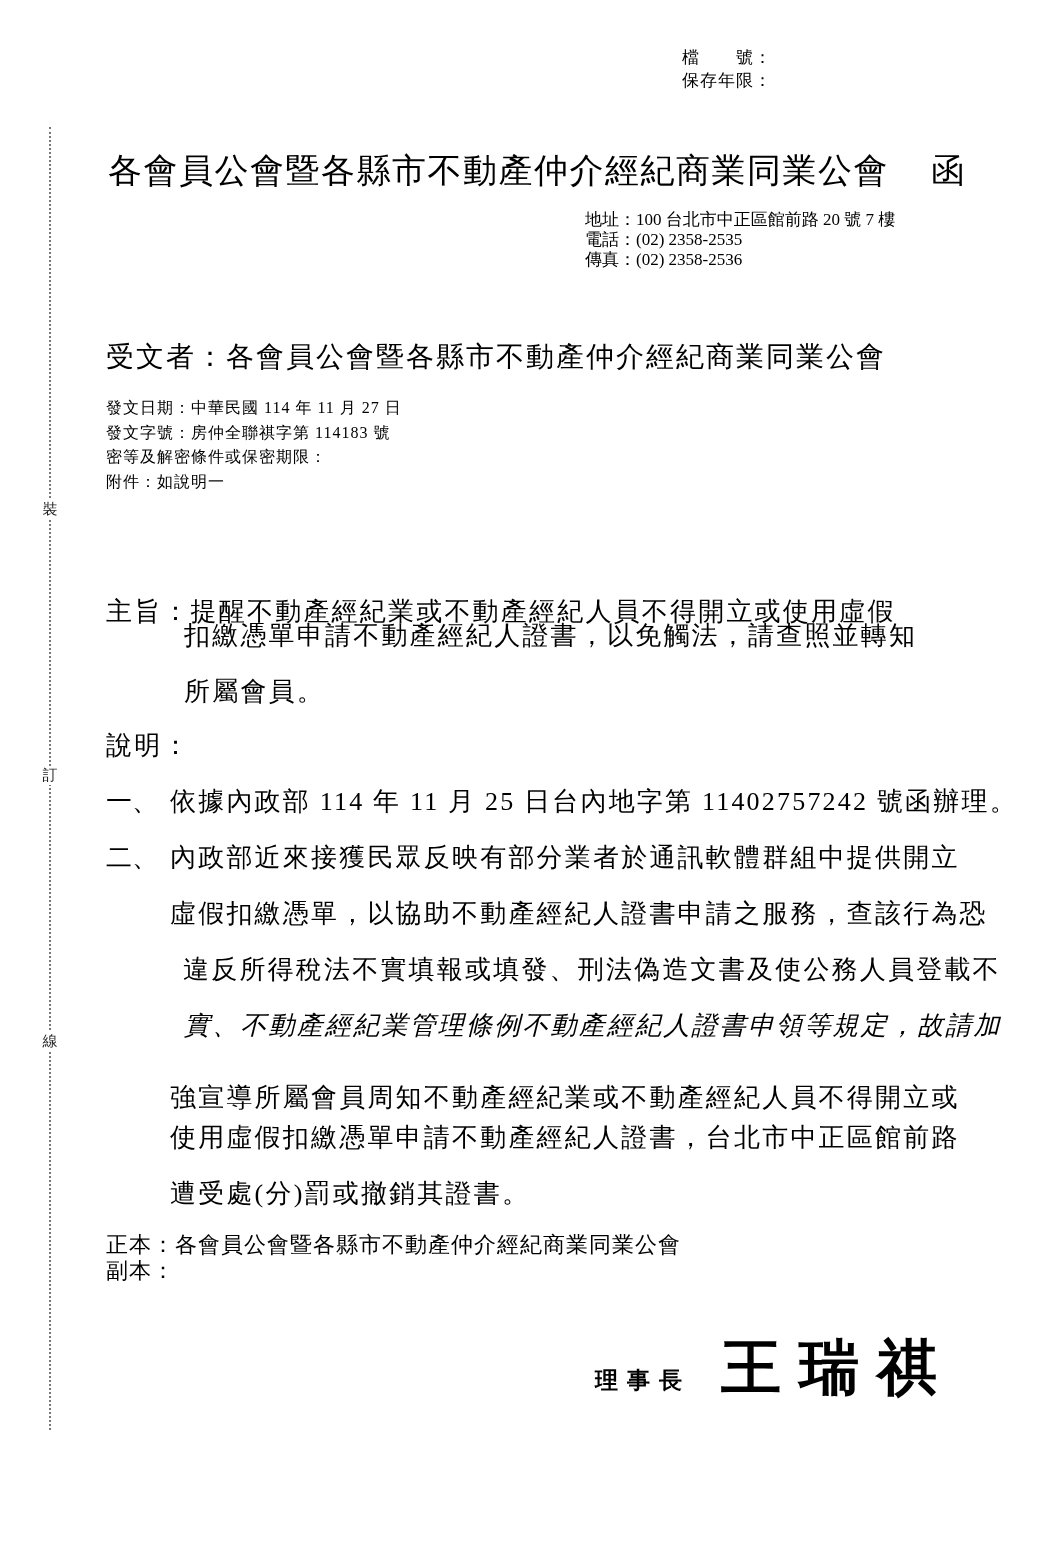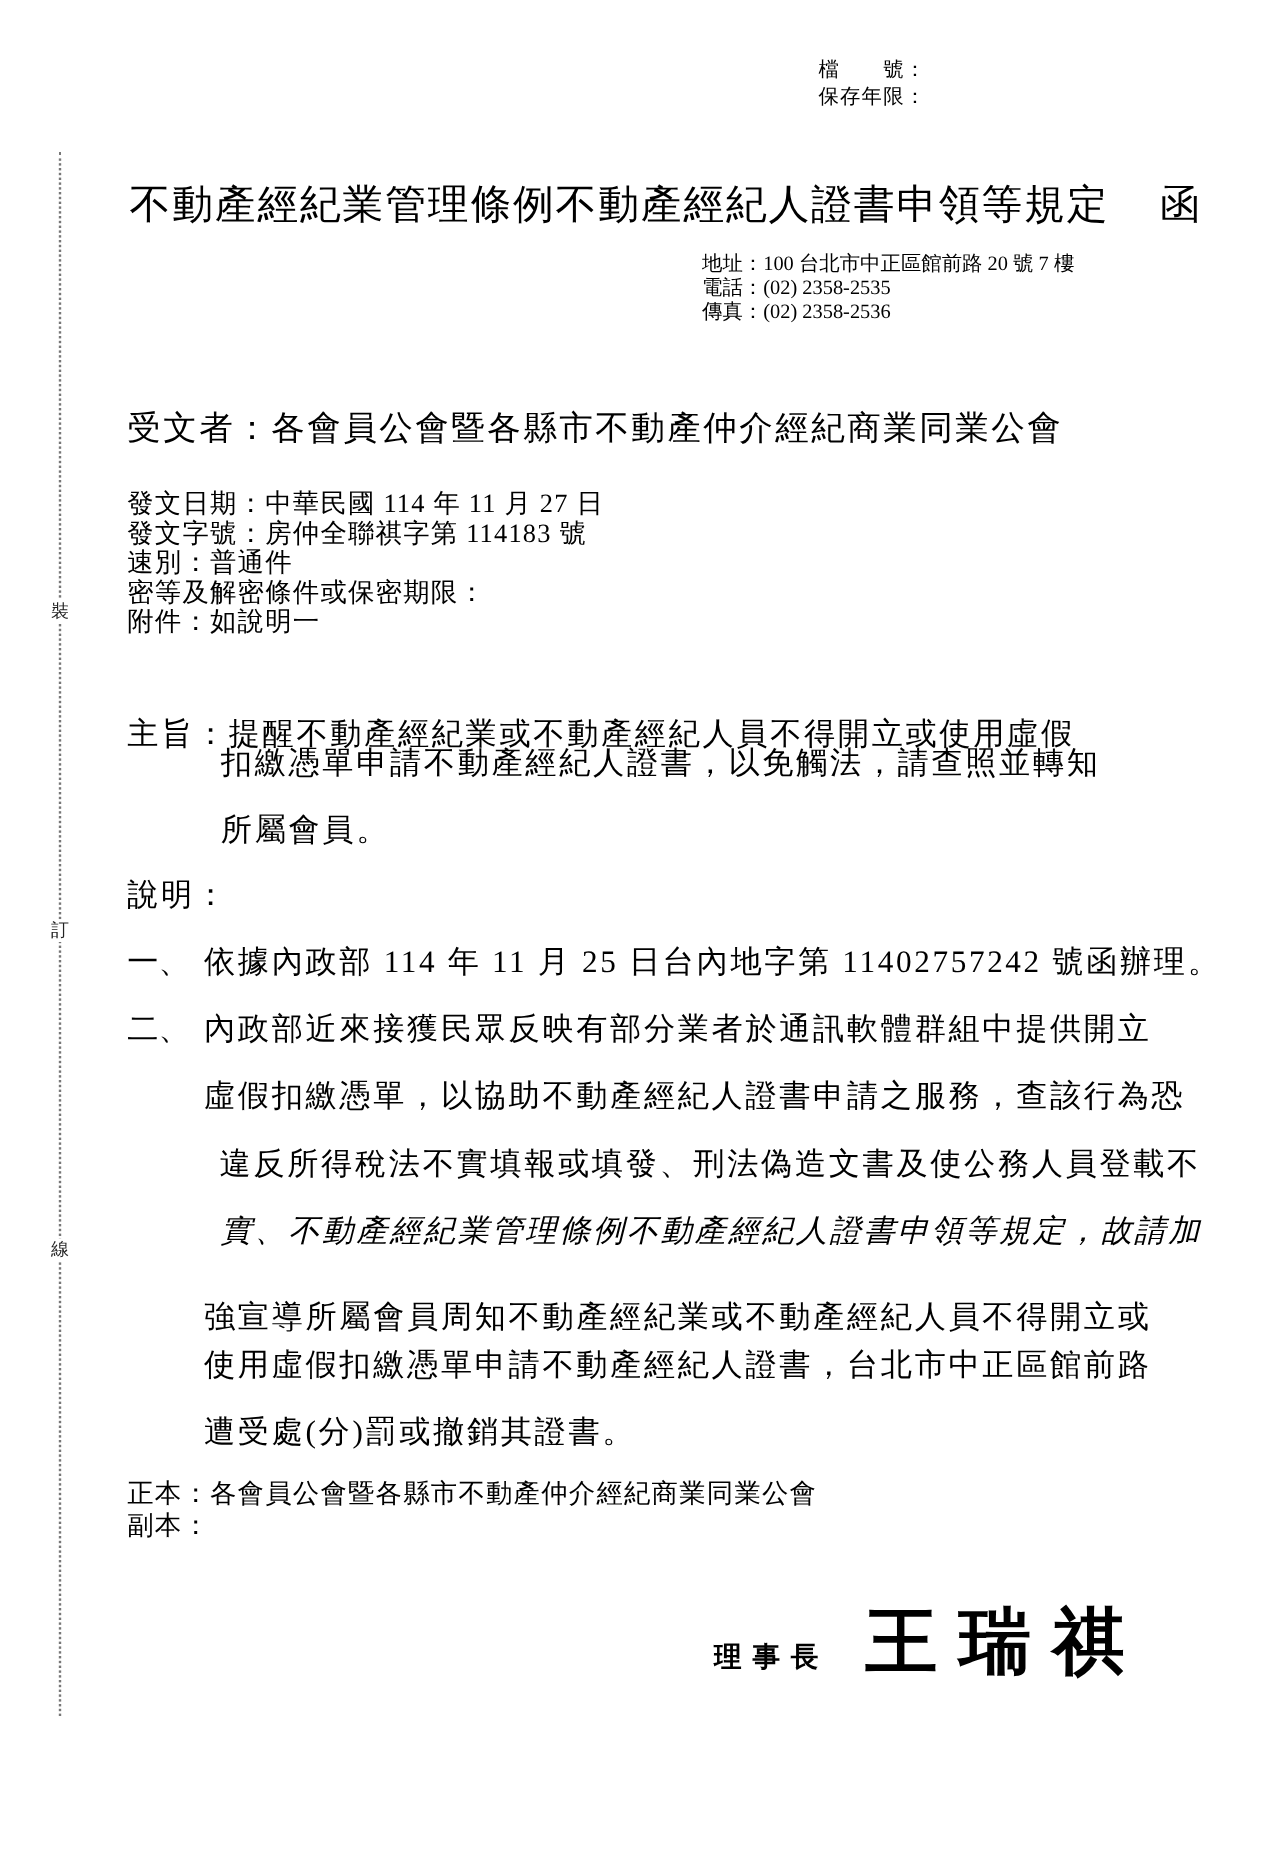--- a/index.html
+++ b/index.html
@@ -21,21 +21,21 @@
   .doc-title { left:108px; top:148px; font-size:34px; letter-spacing:1.5px; }
   .doc-type { margin-left:42px; }
 
   
   .contact-block { left:585px; top:210px; font-size:17px; line-height:20px; }
 
   
   .recipient-line { left:106px; top:338px; font-size:28px; letter-spacing:2px; }
 
   
-  .meta-block { left:106px; top:408px; font-size:22px; line-height:24.5px; letter-spacing:1px; }
+  .meta-block { left:106px; top:396px; font-size:16px; line-height:24.5px; letter-spacing:1px; }
 
   
   .body-line { font-size:26px; letter-spacing:2.2px; }
   .item-label { display:inline-block; width:64px; letter-spacing:0; }
 
   
   .copy-block { left:106px; top:1232px; font-size:22px; line-height:26px; letter-spacing:1px; }
 
   
   .signature-block { left:595px; top:1328px; }
@@ -61,35 +61,34 @@
   <div class="binding-char" style="top:500px;">裝</div>
   <div class="binding-char" style="top:766px;">訂</div>
   <div class="binding-char" style="top:1032px;">線</div>
 
   <div class="abs file-block">
     <div>檔　　號：</div>
     <div>保存年限：</div>
   </div>
 
   <div class="abs doc-title">
-    <span>不動產經紀業管理條例不動產經紀人證書申領等規定</span><span class="doc-type">函</span>
+    <span>各會員公會暨各縣市不動產仲介經紀商業同業公會</span><span class="doc-type">函</span>
   </div>
 
   <div class="abs contact-block">
     <div>地址：100 台北市中正區館前路 20 號 7 樓</div>
     <div>電話：(02) 2358-2535</div>
     <div>傳真：(02) 2358-2536</div>
   </div>
 
   <div class="abs recipient-line">受文者：各會員公會暨各縣市不動產仲介經紀商業同業公會</div>
 
   <div class="abs meta-block">
     <div>發文日期：中華民國 114 年 11 月 27 日</div>
     <div>發文字號：房仲全聯祺字第 114183 號</div>
-    <div>速別：普通件</div>
     <div>密等及解密條件或保密期限：</div>
     <div>附件：如說明一</div>
   </div>
 
   <div class="abs body-line" style="left:106px; top:574px;margin-top:20px;">
     <span>主旨：</span><span>提醒不動產經紀業或不動產經紀人員不得開立或使用虛假</span>
   </div>
   <div class="abs body-line" style="left:184px; top:618px;">扣繳憑單申請不動產經紀人證書，以免觸法，請查照並轉知</div>
   <div class="abs body-line" style="left:184px; top:674px;">所屬會員。</div>
 

